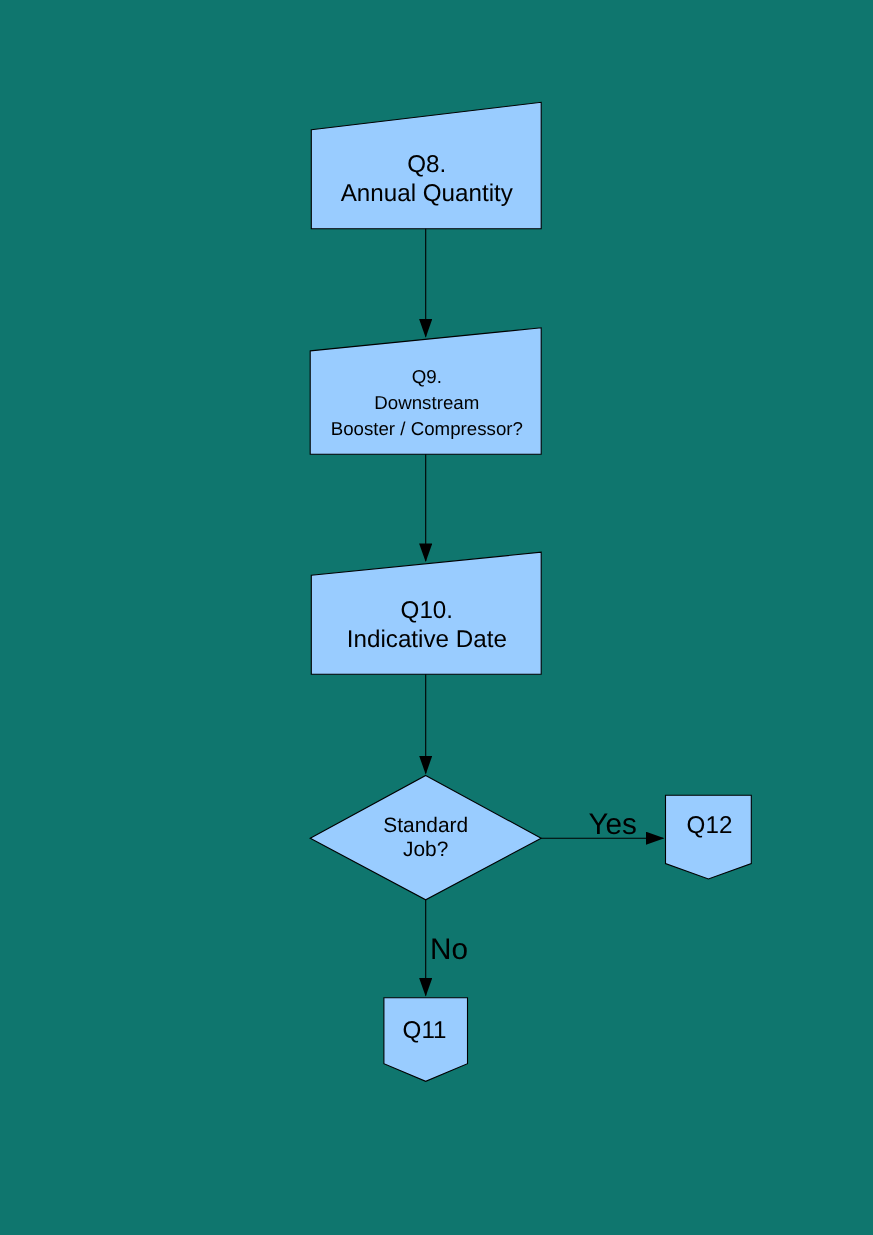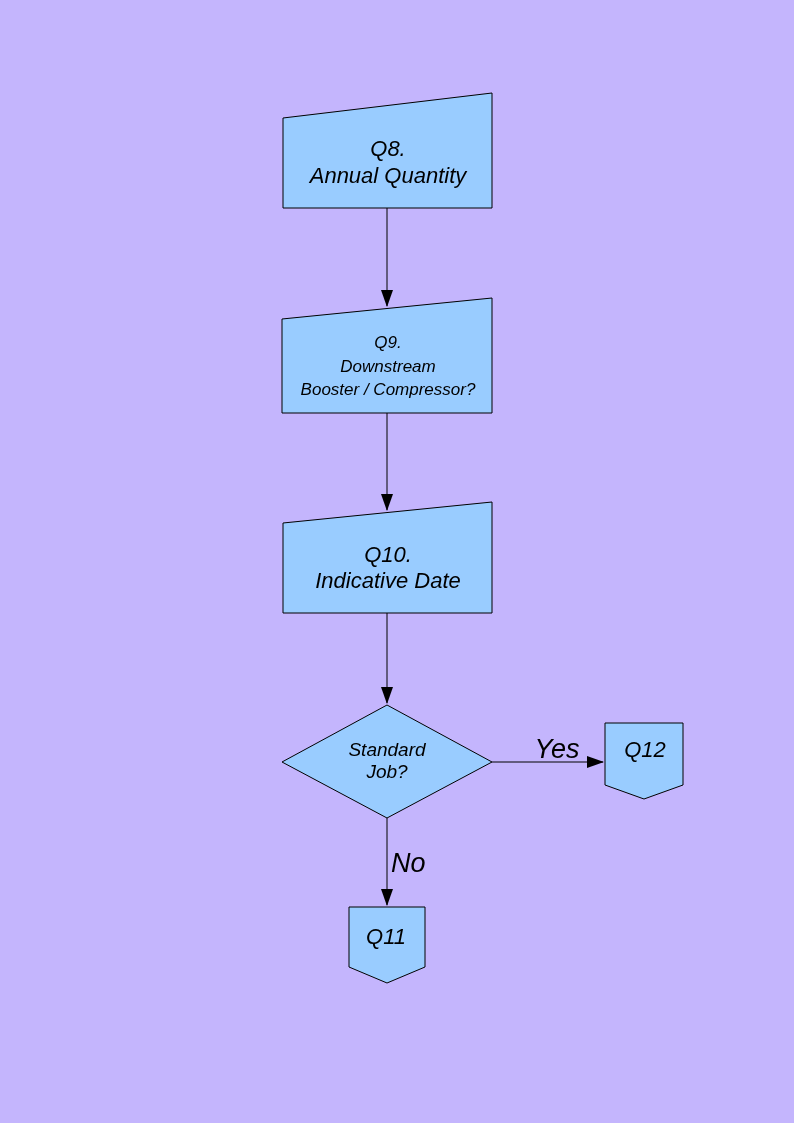--- a/index.html
+++ b/index.html
@@ -4,23 +4,22 @@
 <style>
   html, body {
     margin: 0;
     padding: 0;
     background: #ffffff;
   }
   .page {
     position: relative;
     width: 794px;
     height: 1123px;
-    background: #c4b5fd;
+    background: #0f766e;
     overflow: hidden;
-    font-style: italic;
   }
   svg text {
     font-family: "Liberation Sans", sans-serif;
     fill: #000000;
     text-anchor: middle;
   }
   .node {
     stroke: #000000;
     stroke-width: 1;
   }

